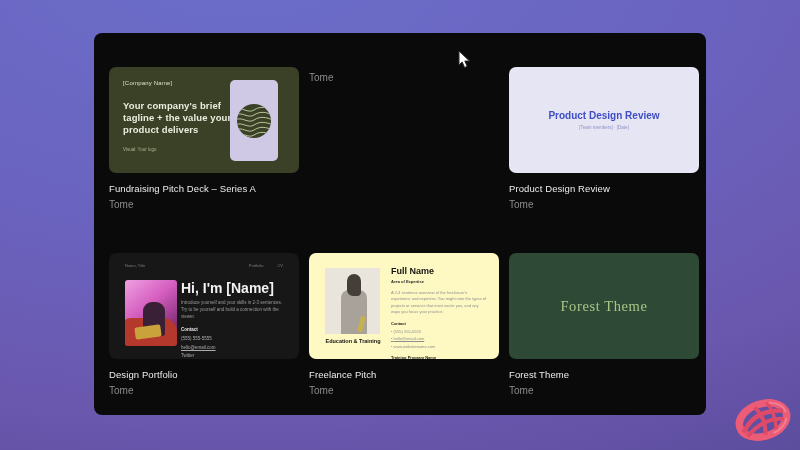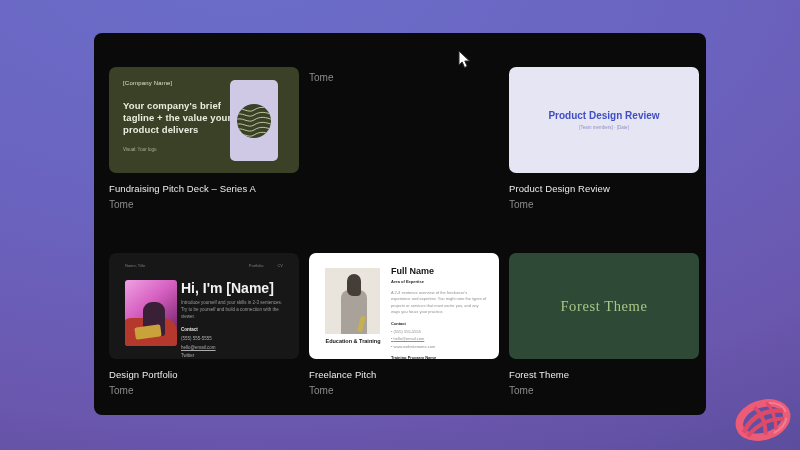--- a/index.html
+++ b/index.html
@@ -54,21 +54,21 @@
   .cp-person { position:absolute; left:18px; bottom:10px; width:22px; height:34px; background:#3a2036; border-radius:9px 9px 3px 3px; }
   .cp-laptop { position:absolute; left:10px; bottom:8px; width:26px; height:12px; background:#c9a23c; border-radius:2px; transform:rotate(-8deg); }
   .cp-text { position:absolute; left:72px; top:27px; width:102px; }
   .cp-heading { font-size:14px; font-weight:700; color:#f2f2f2; }
   .cp-body { margin-top:4px; font-size:4.5px; line-height:1.5; color:#9a9a9a; }
   .cp-contact-label { margin-top:7px; font-size:4.5px; font-weight:700; color:#e8e8e8; }
   .cp-contact { margin-top:3px; font-size:4.5px; line-height:1.9; color:#ababab; list-style:none; }
   .cp-contact .u { text-decoration:underline; }
 
   
-  .card-freelance { background:#ffffff; }
+  .card-freelance { background:#fef9c3; }
   .fl-photo { position:absolute; left:16px; top:15px; width:55px; height:66px; background:#e9e5dc; overflow:hidden; }
   .fl-hair { position:absolute; left:22px; top:6px; width:14px; height:22px; background:#453e38; border-radius:7px 7px 4px 6px; }
   .fl-dress { position:absolute; left:16px; top:22px; width:26px; height:50px; background:#a8a29a; border-radius:8px 8px 2px 2px; }
   .fl-flowers { position:absolute; left:34px; top:48px; width:5px; height:16px; background:#c5b052; border-radius:2px; transform:rotate(14deg); }
   .fl-photo-caption { position:absolute; left:10px; top:85px; width:68px; text-align:center; font-size:5.5px; font-weight:700; color:#141414; }
   .fl-text { position:absolute; left:82px; top:13px; width:96px; }
   .fl-heading { font-size:9px; font-weight:700; color:#141414; }
   .fl-subheading { margin-top:3px; font-size:4px; font-weight:700; color:#2a2a2a; }
   .fl-body { margin-top:6px; font-size:4px; line-height:1.6; color:#8f8f8f; }
   .fl-label { margin-top:5px; font-size:4px; font-weight:700; color:#1c1c1c; }

